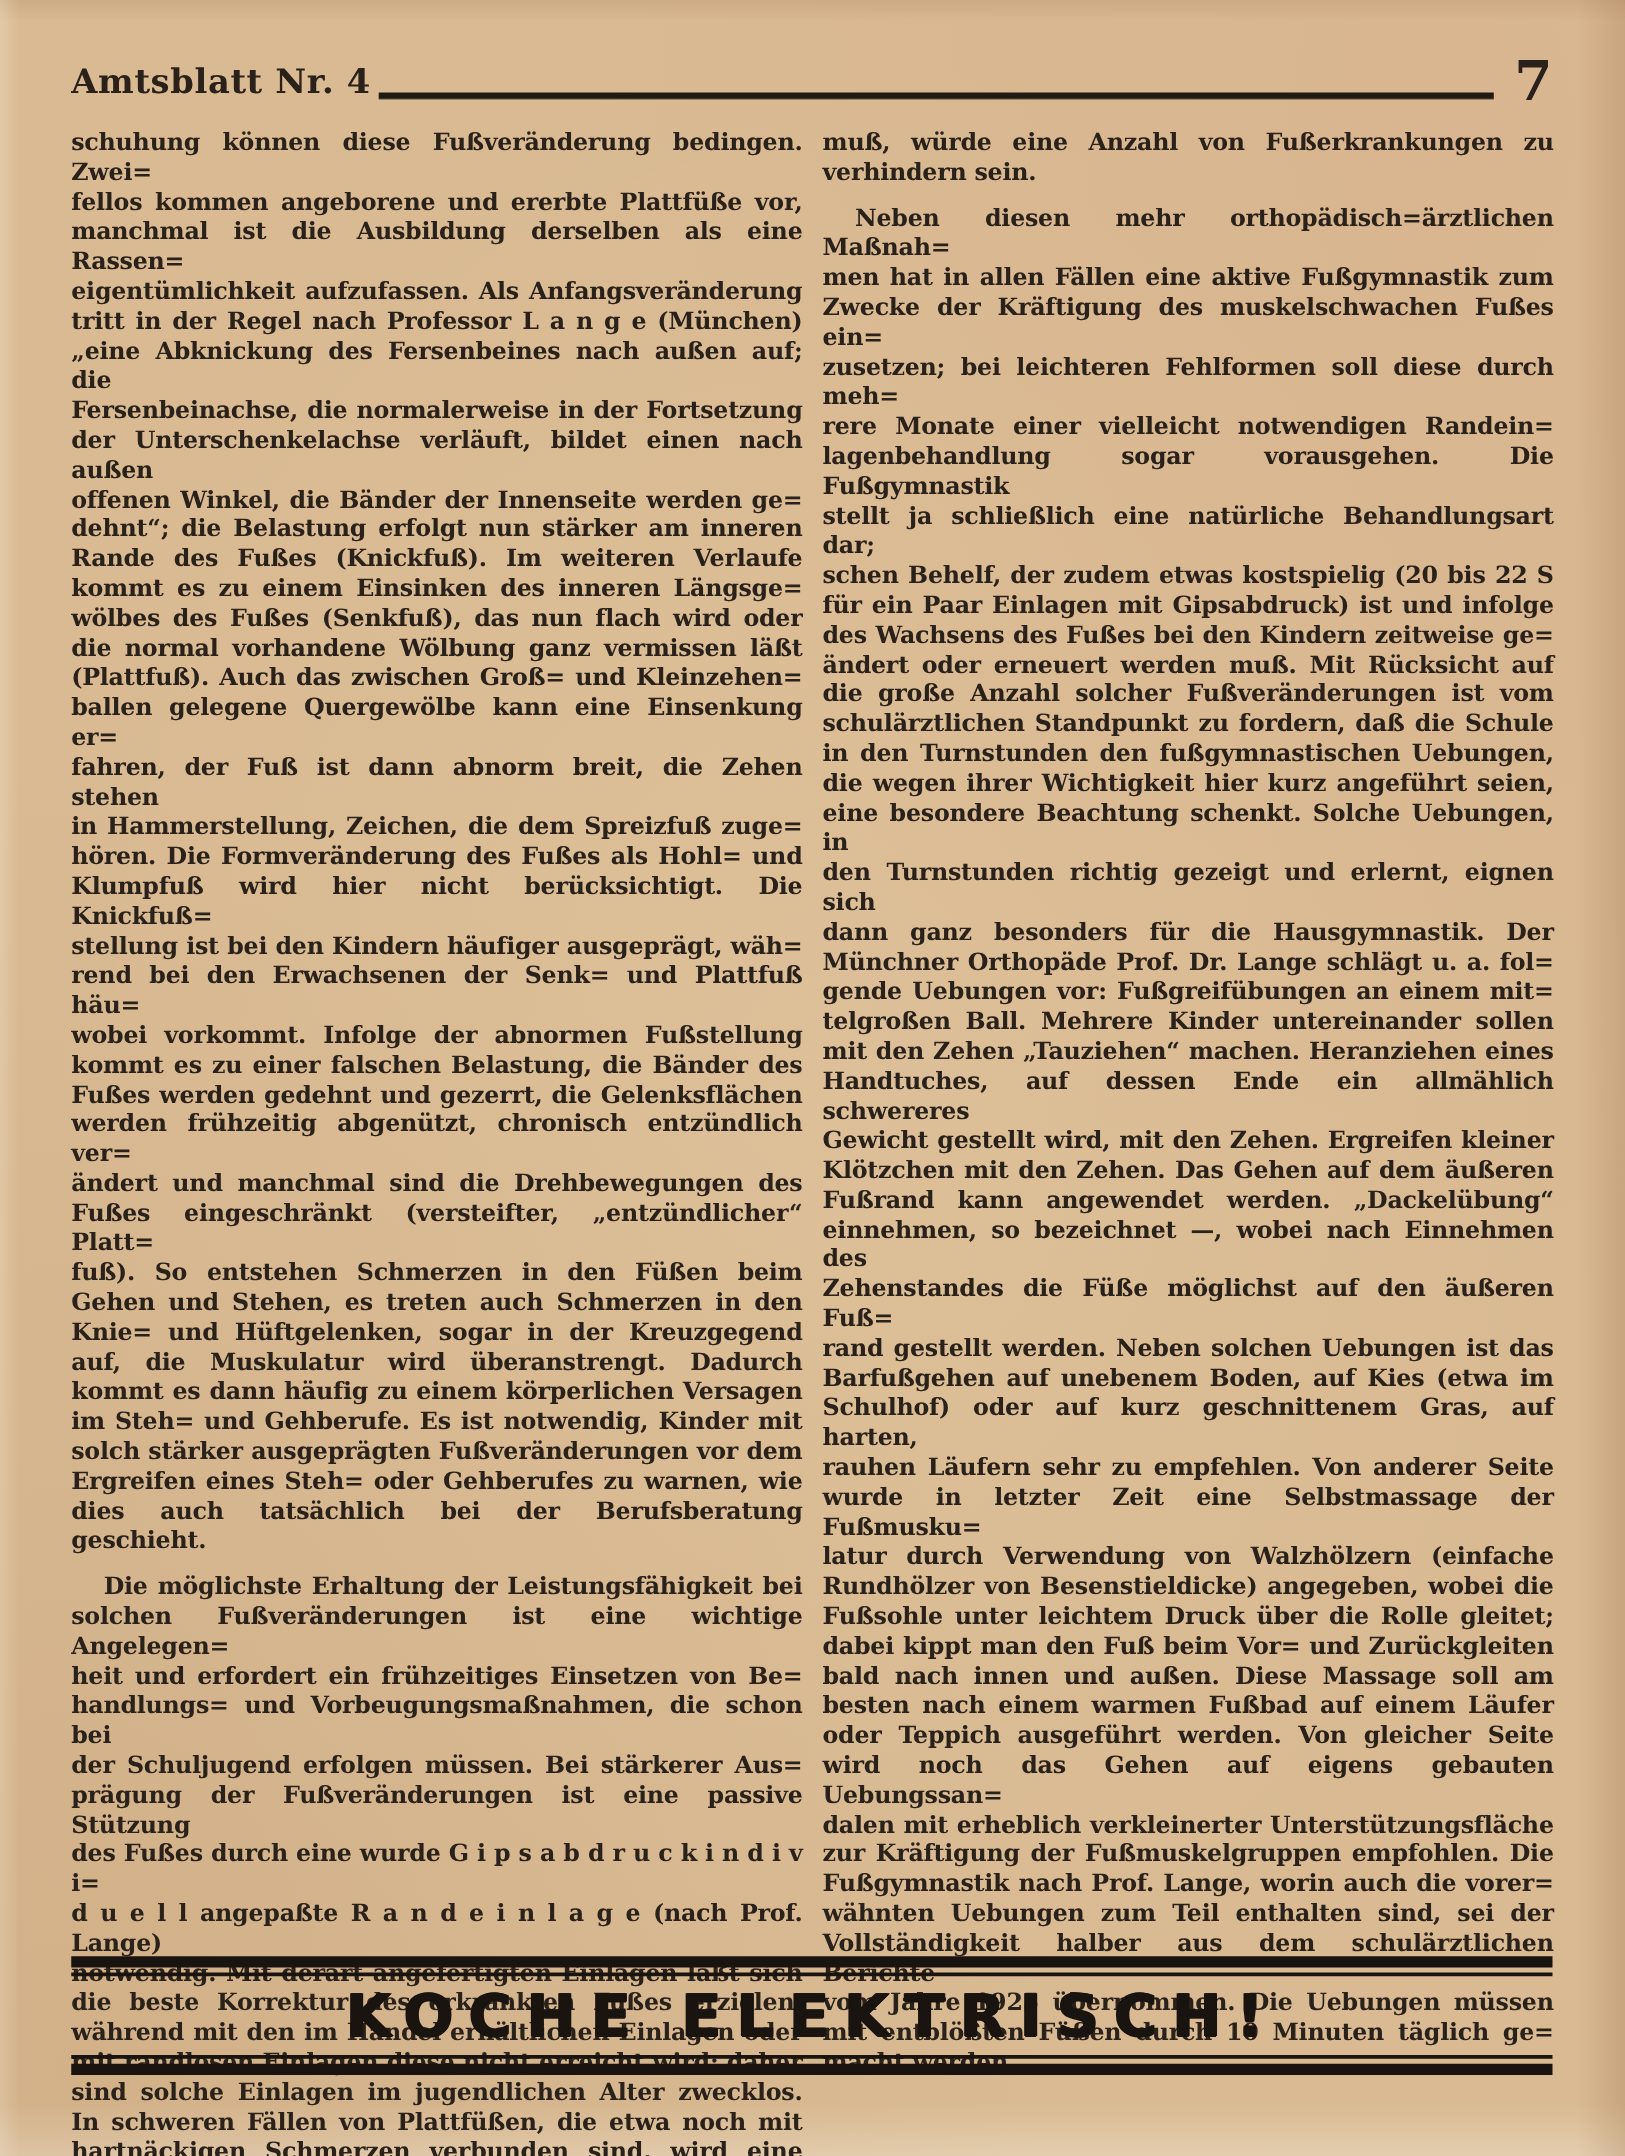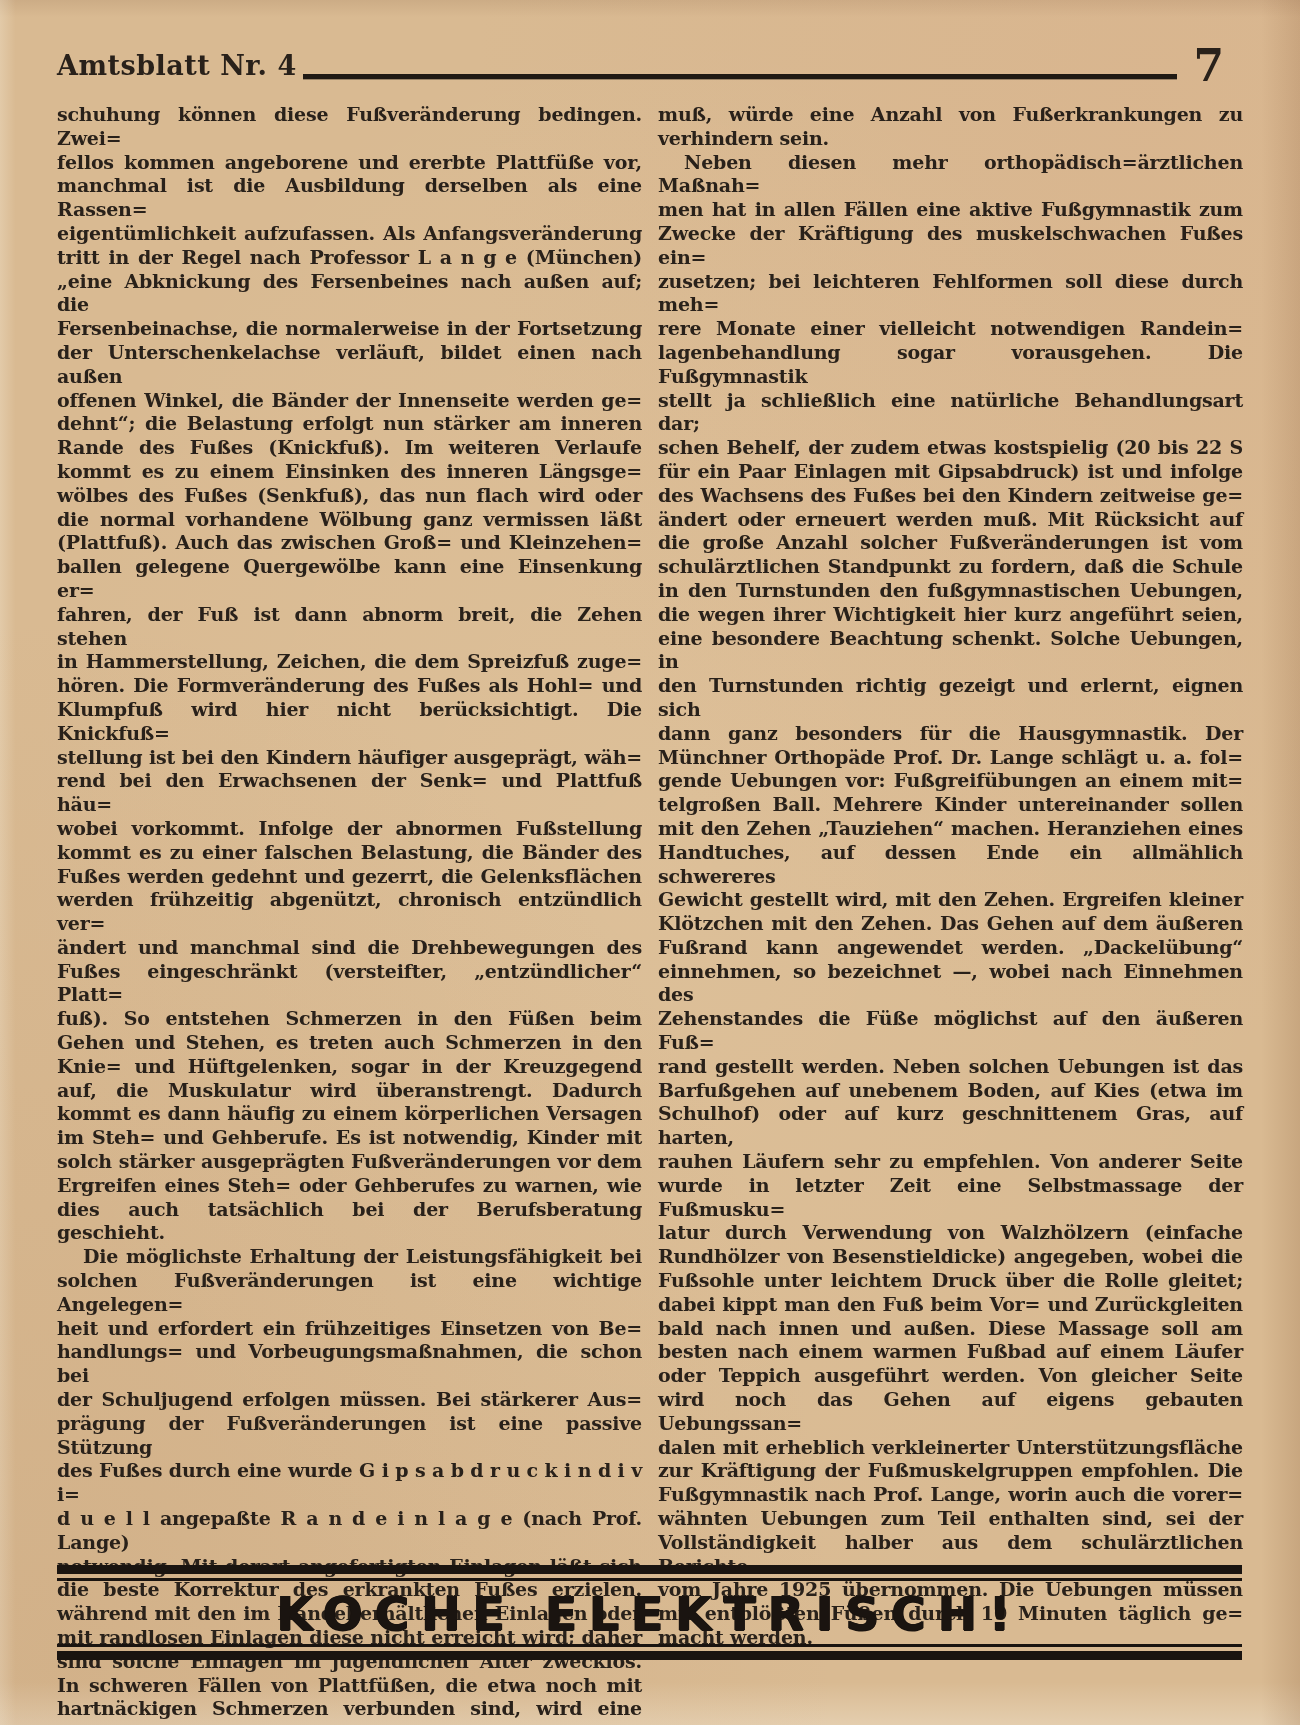--- a/index.html
+++ b/index.html
@@ -13,21 +13,21 @@
     background:
       radial-gradient(ellipse at 88% 6%, rgba(214,150,120,0.12), transparent 42%),
       radial-gradient(ellipse at 4% 96%, rgba(150,100,60,0.10), transparent 45%),
       radial-gradient(ellipse at 50% 50%, rgba(255,240,210,0.10), transparent 70%),
       linear-gradient(90deg, rgba(255,250,235,0.25) 0%, rgba(255,250,235,0) 1.2%, rgba(0,0,0,0) 97%, rgba(120,75,40,0.18) 100%),
       linear-gradient(180deg, rgba(90,50,25,0.10) 0%, rgba(0,0,0,0) 1%, rgba(0,0,0,0) 97.5%, rgba(255,252,240,0.30) 100%),
       #d9ba92;
   }
   
   .header{
-    position:absolute; left:57px; right:76px; top:44px;
+    position:absolute; left:57px; right:58px; top:44px;
     display:flex; align-items:flex-end;
   }
   .masthead{
     font-size:27px; font-weight:bold; letter-spacing:0.5px;
     line-height:44px; white-space:nowrap;
   }
   .header-rule{
     flex:1; height:5px; background:#201a14;
     margin:0 16px 9px 6px;
     box-shadow:0 1px 0 rgba(32,26,20,0.35);
@@ -40,21 +40,21 @@
     position:absolute; left:57px; right:58px; top:103px;
     display:flex; gap:16px;
   }
   .col{
     width:585px; flex:0 0 585px;
     font-size:19px; font-weight:bold; letter-spacing:-0.2px;
     line-height:23.8px;
   }
   .line{ text-align:justify; text-align-last:justify; }
   .line.end{ text-align-last:left; }
-  .para.indent .line:first-child{ text-indent:26px; }
+  .para.indent .line:first-child{ text-indent:26px;margin-top:13px; }
   
   .ad{
     position:absolute; left:57px; right:58px; top:1565px;
   }
   .rule{ background:#1a1410; }
   .rule.thick{ height:9px; }
   .rule.thin{ height:3px; margin-top:4px; }
   .rule.thin.pre{ margin-top:0; margin-bottom:4px; }
   .ad-text{
     height:58px; display:flex; align-items:center; justify-content:center;

